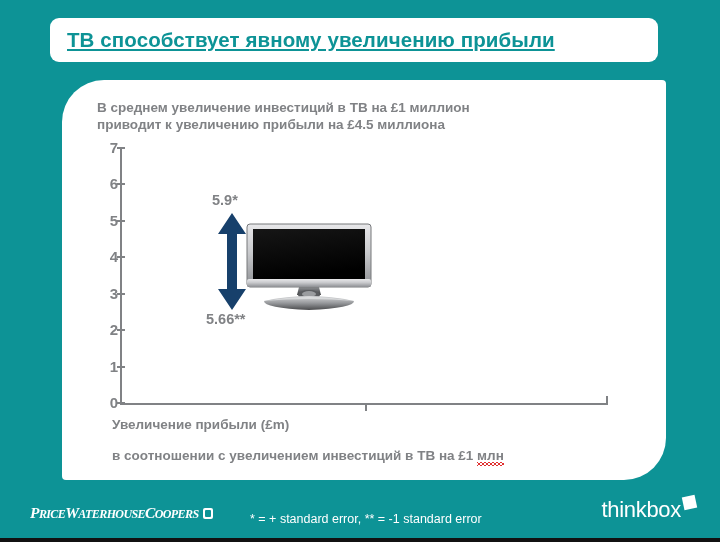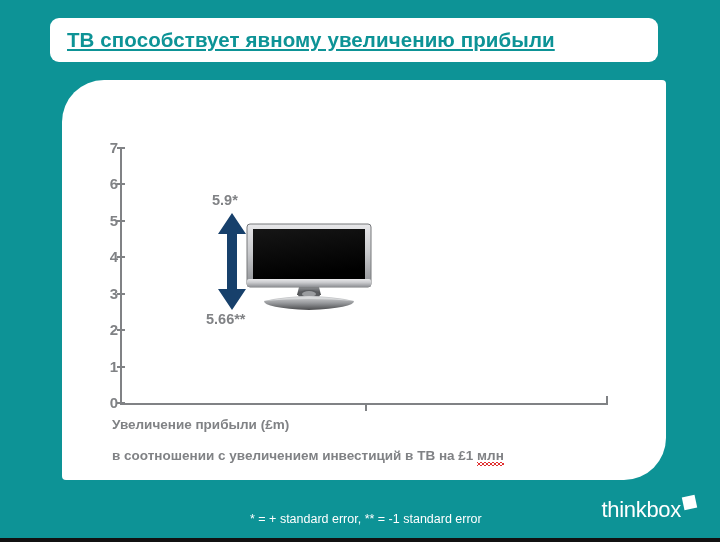--- a/index.html
+++ b/index.html
@@ -252,20 +252,24 @@
 <body>
 
 <div id="slide">
 
   <div id="title-box">
     <div id="title-text">ТВ способствует явному увеличению прибыли</div>
   </div>
 
   <div id="card">
 
+    <div id="chart-heading">
+      <div>В среднем увеличение инвестиций в ТВ на £1 миллион</div>
+      <div>приводит к увеличению прибыли на £4.5 миллиона</div>
+    </div>
 
     <div id="plot">
 
       <div class="axis-y"></div>
       <div class="axis-x"></div>
 
       <div class="ytick-wrap" style="top:63px">
         <span class="ytick-label">7</span>
       </div>
       <div class="ytick-mark" style="top:67px"></div>
@@ -357,20 +361,24 @@
           <rect x="7" y="6" width="112" height="50" fill="url(#screeng)"></rect>
         </svg>
       </div>
 
       <div id="x-caption-1" class="x-caption">Увеличение прибыли (£m)</div>
       <div id="x-caption-2" class="x-caption"><span>в соотношении с увеличением инвестиций в ТВ на £1 </span><span class="squiggle">млн</span></div>
 
     </div>
   </div>
 
+  <div id="pwc-logo">
+    <span><span class="cap">P</span><span class="sml">RICE</span><span class="cap">W</span><span class="sml">ATERHOUSE</span><span class="cap">C</span><span class="sml">OOPERS</span></span>
+    <span id="pwc-mark"></span>
+  </div>
 
   <div id="footnote">* = + standard error, ** = -1 standard error</div>
 
   <div id="thinkbox">
     <span id="thinkbox-word">thinkbox</span>
     <span id="thinkbox-square"></span>
   </div>
 
   <div id="bottom-strip"></div>
 </div>

